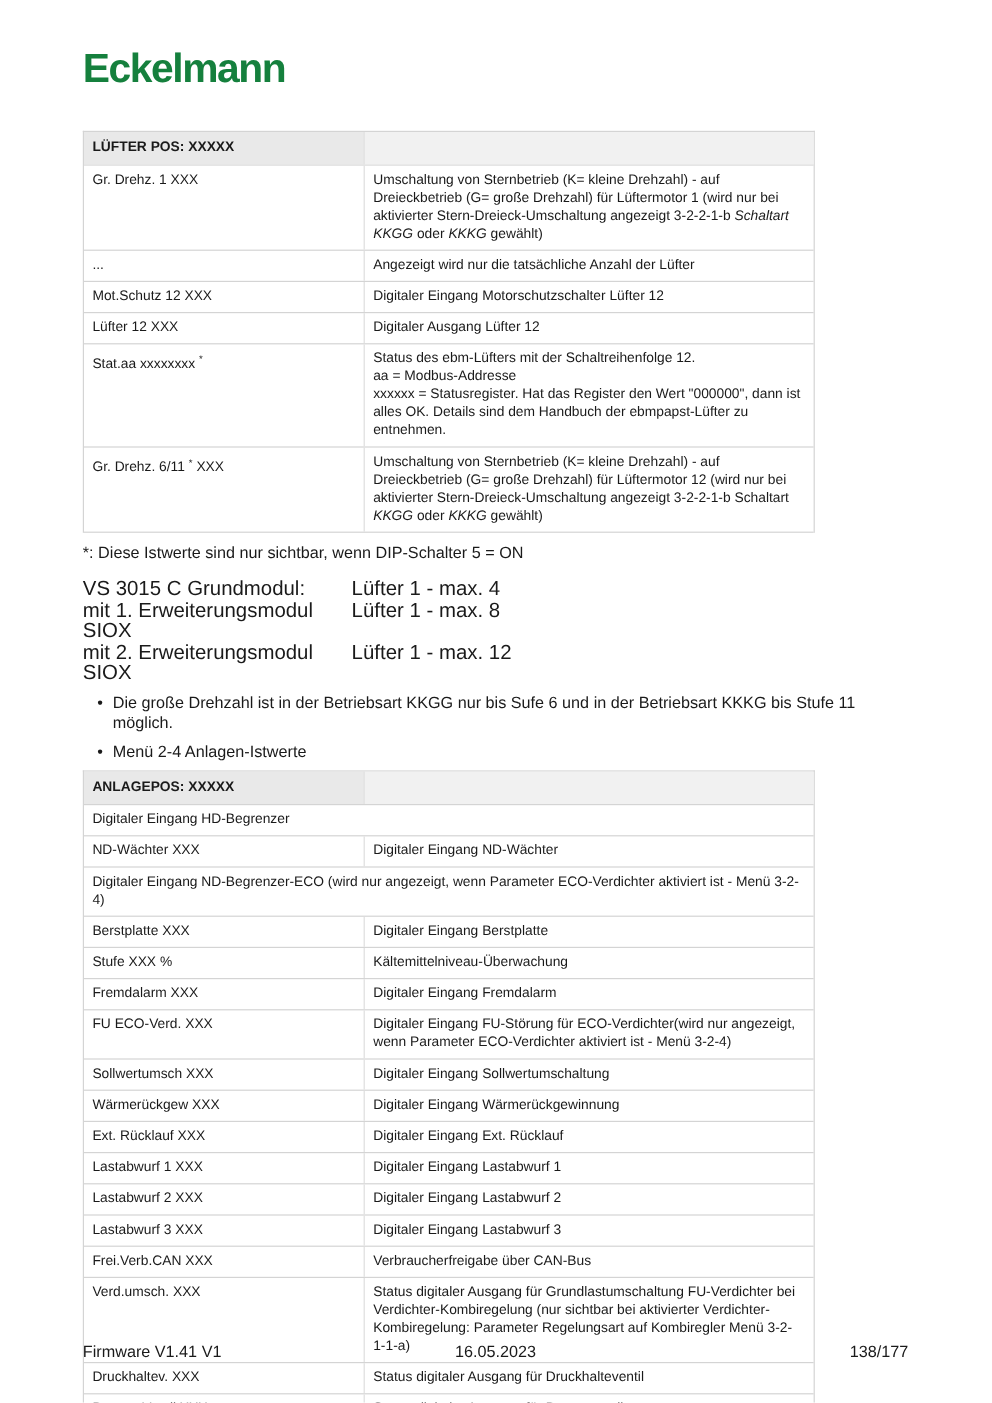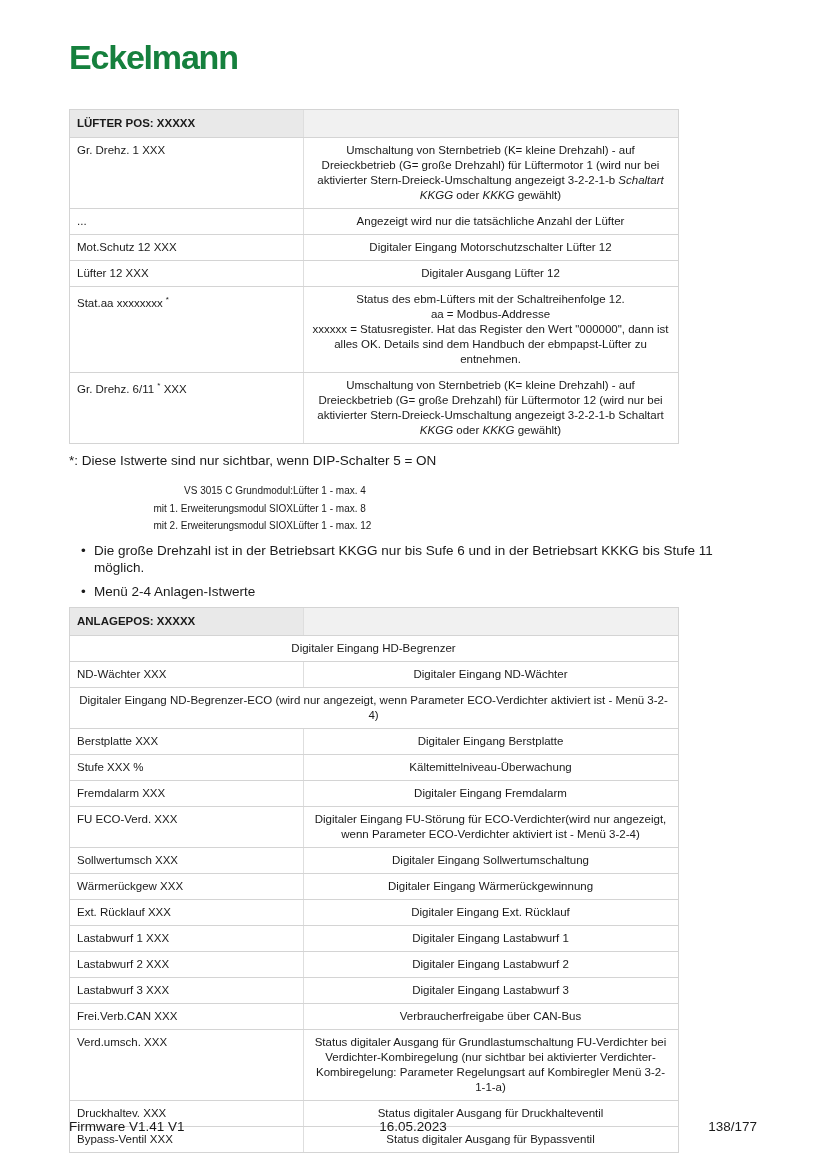--- a/index.html
+++ b/index.html
@@ -27,29 +27,29 @@
   .dtable.t1{margin-top:33px;}
   .dtable.t2{margin-top:3px;}
   .trow{display:flex;border-bottom:1px solid #d4d4d4;}
   .tcell{
     font-size:11.5px;line-height:15px;
     padding:5px 8px 5px 7px;
     white-space:pre-wrap;
     box-sizing:border-box;
   }
   .tcell-l{width:234px;flex:none;border-right:1px solid #dedede;}
-  .tcell-r{flex:1;text-align:center;}
+  .tcell-r{flex:1;}
   .thead .tcell{font-weight:700;padding-top:6px;padding-bottom:6px;}
   .thead .tcell-l{background:#e9e9e9;}
   .thead .tcell-r{background:#f1f1f1;}
   .tcell sup{font-size:8px;}
   
   .footnote{margin-top:8px;font-size:13.5px;line-height:17px;}
   .spec{margin-top:13px;}
-  .spec-row{display:flex;font-size:10px;line-height:17.5px;text-align:right;}
+  .spec-row{display:flex;font-size:17px;line-height:17.5px;}
   .spec-label{width:224px;flex:none;}
   .bullets{margin-top:7px;}
   .bullet-item{display:flex;font-size:13.5px;line-height:17px;margin-bottom:7px;}
   .bullet-dot{width:13px;flex:none;margin-left:12px;text-align:left;}
   .bullet-text{flex:1;}
   
   .footer{
     position:absolute;top:1119px;left:69px;width:688px;
     font-size:13.5px;line-height:16px;
   }

